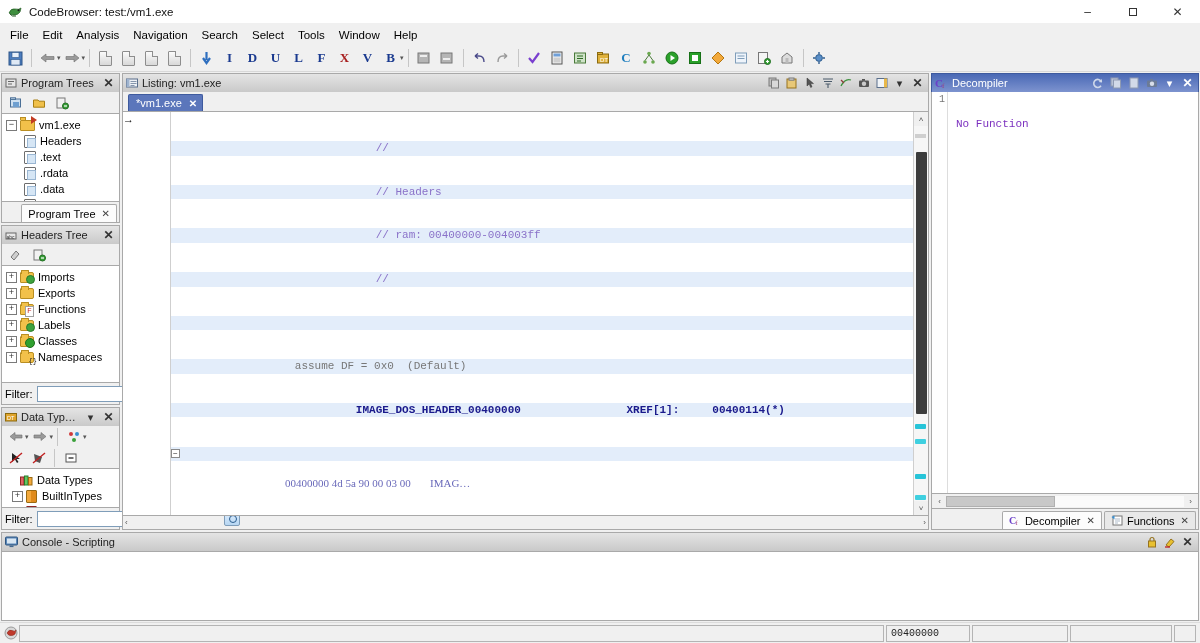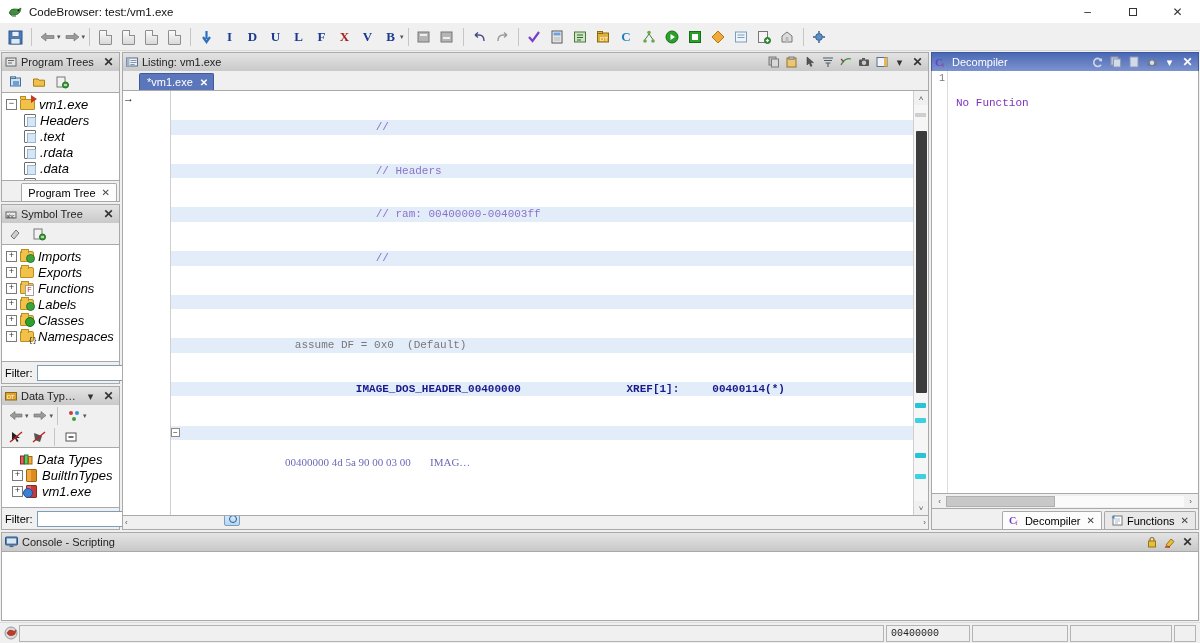--- a/index.html
+++ b/index.html
@@ -133,21 +133,21 @@
     font-family:"Liberation Mono",monospace;
   }
   .filefolder {
     width:12px; height:13px; background:#fff; border:1px solid #6d6d6d; margin-right:4px;
     flex:0 0 12px; position:relative; border-radius:1px;
   }
   .filefolder::after {
     content:""; position:absolute; left:2px; top:2px; width:7px; height:8px;
     background:#d6e6f5; border:1px solid #9ab6d2;
   }
-  .tree-label { font-size:13px; color:#000;font-style:italic; }
+  .tree-label { font-size:11px; color:#000; }
   .progfolder {
     width:15px; height:12px; margin-right:4px; flex:0 0 15px; position:relative;
   }
   .progfolder .pf-body {
     position:absolute; inset:1px 0 0 0; background:#f2c14a; border:1px solid #b98e22; border-radius:1px;
   }
   .progfolder .pf-tab {
     position:absolute; top:-2px; left:0; width:6px; height:3px; background:#f2c14a;
     border:1px solid #b98e22; border-bottom:none;
   }
@@ -193,21 +193,21 @@
     display:flex; align-items:center; height:18px; padding:0 6px; font-size:11px;
     background:#e8e8e8; border:1px solid #a9a9a9; border-bottom:none; margin-right:2px;
     border-radius:2px 2px 0 0; white-space:nowrap;
   }
   .ptab.active { background:#fcfcfc; }
   .ptab .x { margin-left:6px; font-size:10px; color:#444; }
 
   
   .listing-tabs {
     height: 20px; flex:0 0 20px; background:#f0f0f0; border:1px solid #a9a9a9; border-top:none;
-    display:flex; align-items:flex-end; padding-left:16px;
+    display:flex; align-items:flex-end; padding-left:5px;
   }
   .ltab {
     display:flex; align-items:center; height:17px; padding:0 5px 0 7px; font-size:11px;
     background:#5b76bb; color:#fff; border:1px solid #3e5a9e; border-bottom:none;
     border-radius:2px 2px 0 0;
   }
   .ltab .x { margin-left:7px; font-size:10px; font-weight:bold; }
 
   .listing-body {
     flex:1 1 auto; border:1px solid #a9a9a9; border-top:none; background:#fff;
@@ -329,20 +329,31 @@
       <div class="win-btn">–</div>
       <div class="win-btn">
         <svg width="10" height="10" viewBox="0 0 10 10">
             <rect x="1.5" y="1.5" width="7" height="7" fill="none" stroke="#333" stroke-width="1"></rect>
           </svg>
       </div>
       <div class="win-btn close">✕</div>
     </div>
   </div>
 
+  <div class="menubar">
+    <div class="menu-item">File</div>
+    <div class="menu-item">Edit</div>
+    <div class="menu-item">Analysis</div>
+    <div class="menu-item">Navigation</div>
+    <div class="menu-item">Search</div>
+    <div class="menu-item">Select</div>
+    <div class="menu-item">Tools</div>
+    <div class="menu-item">Window</div>
+    <div class="menu-item">Help</div>
+  </div>
 
   <div class="toolbar">
     <div class="tb-btn">
       <svg width="15" height="15" viewBox="0 0 15 15">
         <rect x="1" y="1" width="13" height="13" fill="#4d7ebf" stroke="#2c5488"></rect>
         <rect x="4" y="1.5" width="7" height="5" fill="#e8f0fa" stroke="#2c5488" stroke-width=".6"></rect>
         <rect x="3" y="8.5" width="9" height="5.5" fill="#dfe9f5" stroke="#2c5488" stroke-width=".6"></rect>
       </svg>
     </div>
     <div class="tb-sep"></div>
@@ -575,21 +586,21 @@
       </div>
 
       <div class="panel" style="flex:0 0 180px; margin-top:2px;">
         <div class="panel-header">
           <span class="ph-icon">
             <svg width="12" height="12" viewBox="0 0 12 12">
                 <rect x="1" y="4" width="10" height="6" fill="#e8e8e8" stroke="#666"></rect>
                 <text x="1.5" y="9.5" font-size="5" fill="#333" font-family="Liberation Sans">abc</text>
               </svg>
           </span>
-          <span class="ph-title">Symbol Tree</span>
+          <span class="ph-title">Headers Tree</span>
           <span class="ph-tools">
             <span class="ph-tool panel-close">✕</span>
           </span>
         </div>
         <div class="panel-toolbar">
           <div class="tb-btn">
             <svg width="14" height="14" viewBox="0 0 14 14">
                 <path d="M2 9 L7 3 L10 6 L5 12 Z" fill="#cfcfcf" stroke="#777"></path>
               </svg>
           </div>

